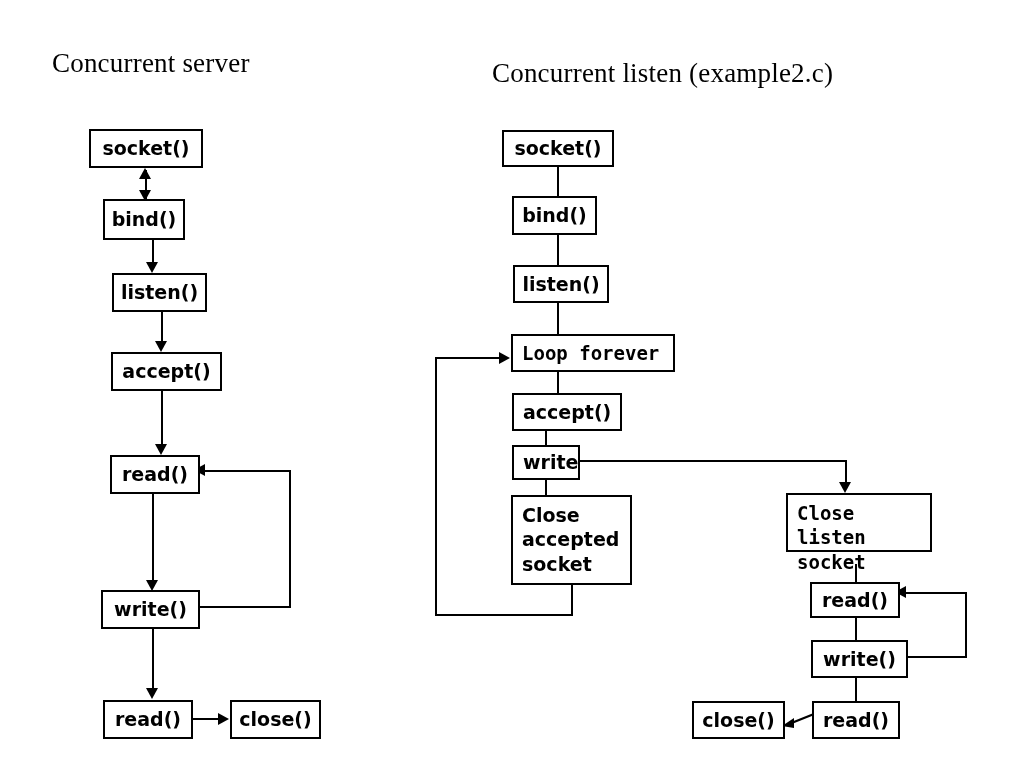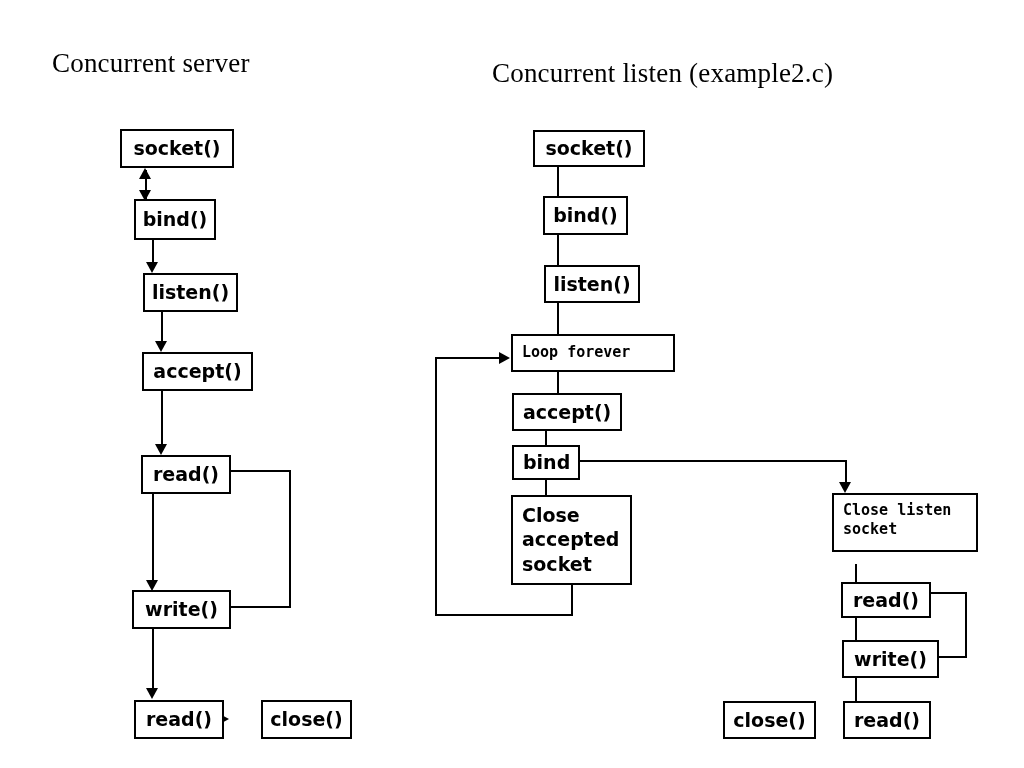--- a/index.html
+++ b/index.html
@@ -38,26 +38,25 @@
     display: flex;
     align-items: center;
     justify-content: flex-start;
     padding-left: 9px;
     white-space: pre-line;
     z-index: 3;
   }
   .box.center {
     justify-content: center;
     padding-left: 0;
-    margin-left: 31px;
   }
   .box.mono {
     font-family: "DejaVu Sans Mono", monospace;
     font-weight: 700;
-    font-size: 15px;
+    font-size: 19px;
     letter-spacing: 0px;
   }
   .box.multi {
     align-items: flex-start;
     padding-top: 6px;
   }
   
   .vline, .hline {
     position: absolute;
     background: #000000;
@@ -177,24 +176,24 @@
   <svg class="diag-arrow" style="left:780px; top:700px;" width="40" height="40" viewBox="0 0 40 40">
     <line x1="34" y1="14" x2="9" y2="24" stroke="#000000" stroke-width="2.2"></line>
     <polygon points="2,26 14,18 14,28" fill="#000000"></polygon>
   </svg>
 
   <div class="box center" style="left:502px; top:130px; width:112px; height:37px;">socket()</div>
   <div class="box center" style="left:512px; top:196px; width:85px;  height:39px;">bind()</div>
   <div class="box center" style="left:513px; top:265px; width:96px;  height:38px;">listen()</div>
   <div class="box mono" style="left:511px; top:334px; width:164px; height:38px;">Loop forever</div>
   <div class="box" style="left:512px; top:393px; width:110px; height:38px;">accept()</div>
-  <div class="box" style="left:512px; top:445px; width:68px;  height:35px;">bind</div>
+  <div class="box" style="left:512px; top:445px; width:68px;  height:35px;">write</div>
   <div class="box multi" style="left:511px; top:495px; width:121px; height:90px;">Close
 accepted
 socket</div>
-  <div class="box multi mono" style="left:832px; top:493px; width:146px; height:59px;">Close listen
+  <div class="box multi mono" style="left:786px; top:493px; width:146px; height:59px;">Close listen
 socket</div>
   <div class="box center" style="left:810px; top:582px; width:90px;  height:36px;">read()</div>
   <div class="box center" style="left:811px; top:640px; width:97px;  height:38px;">write()</div>
   <div class="box center" style="left:812px; top:701px; width:88px;  height:38px;">read()</div>
   <div class="box center" style="left:692px; top:701px; width:93px;  height:38px;">close()</div>
 
 </div>
 
 </body></html>

